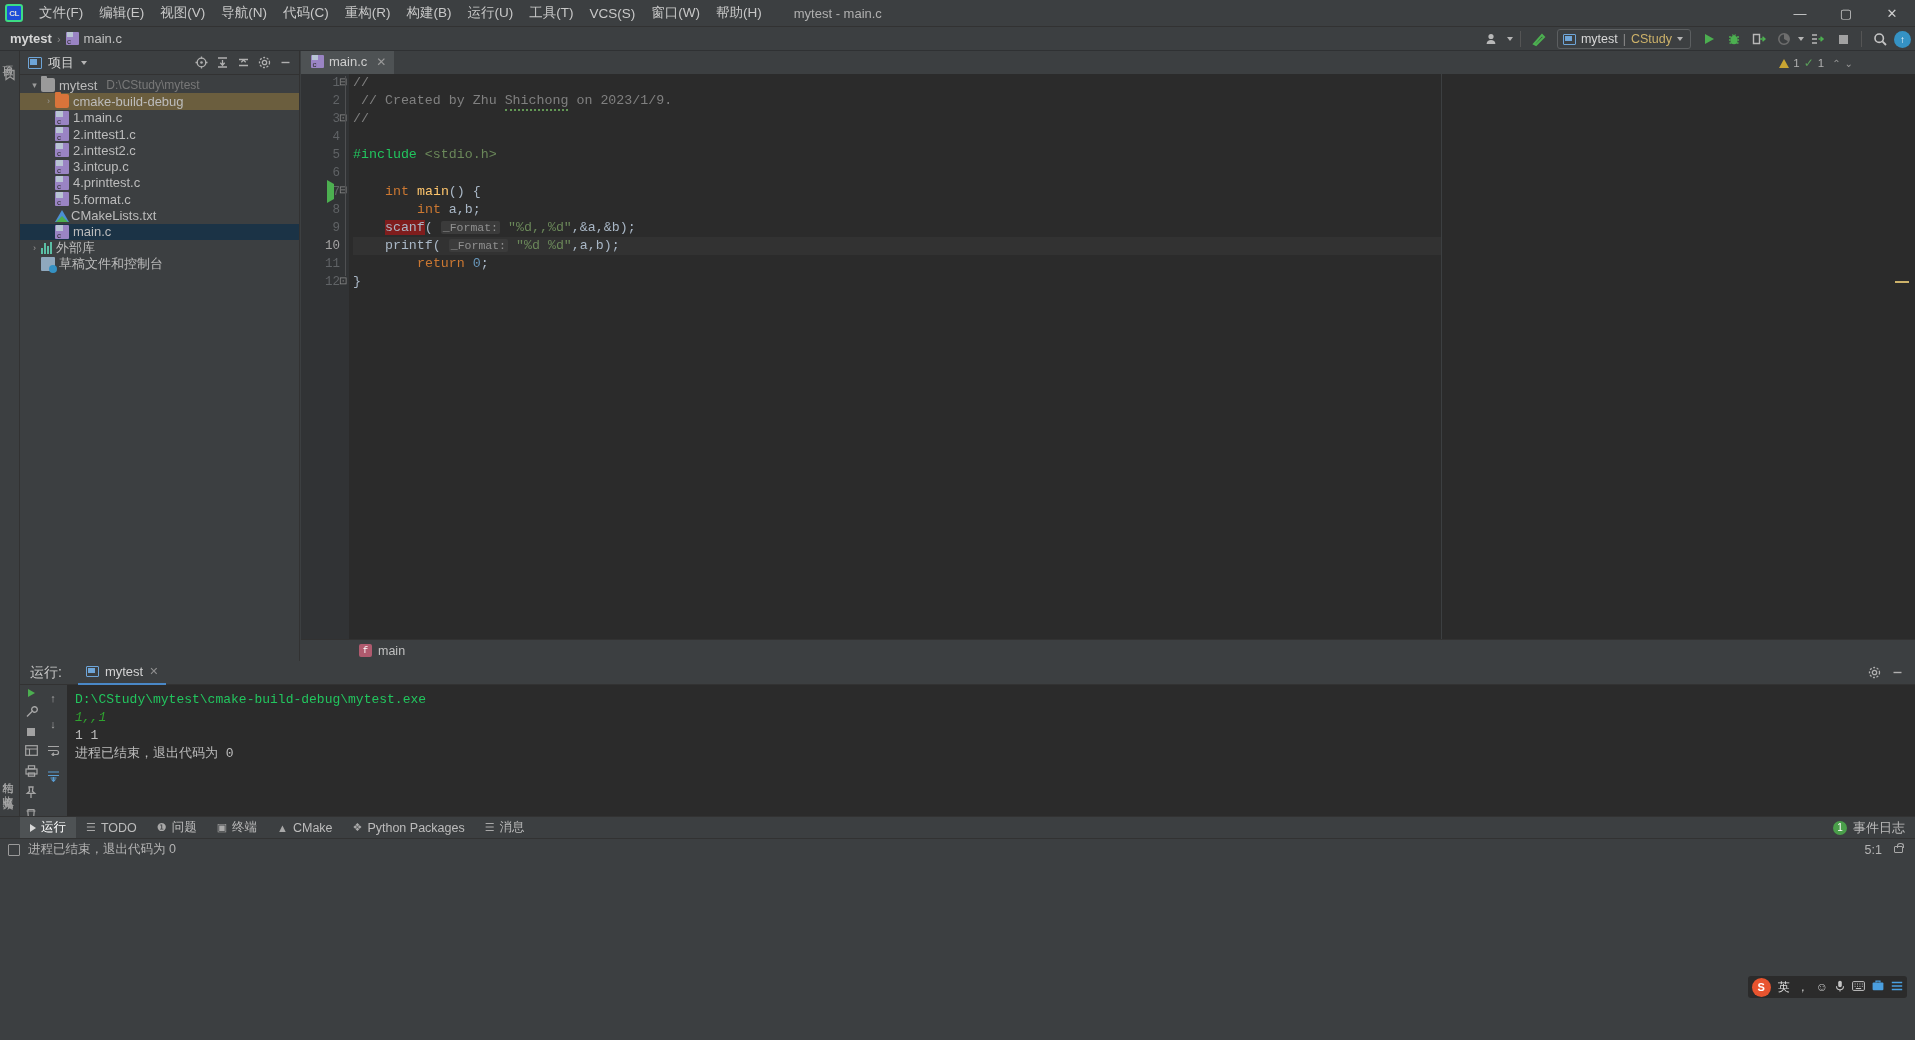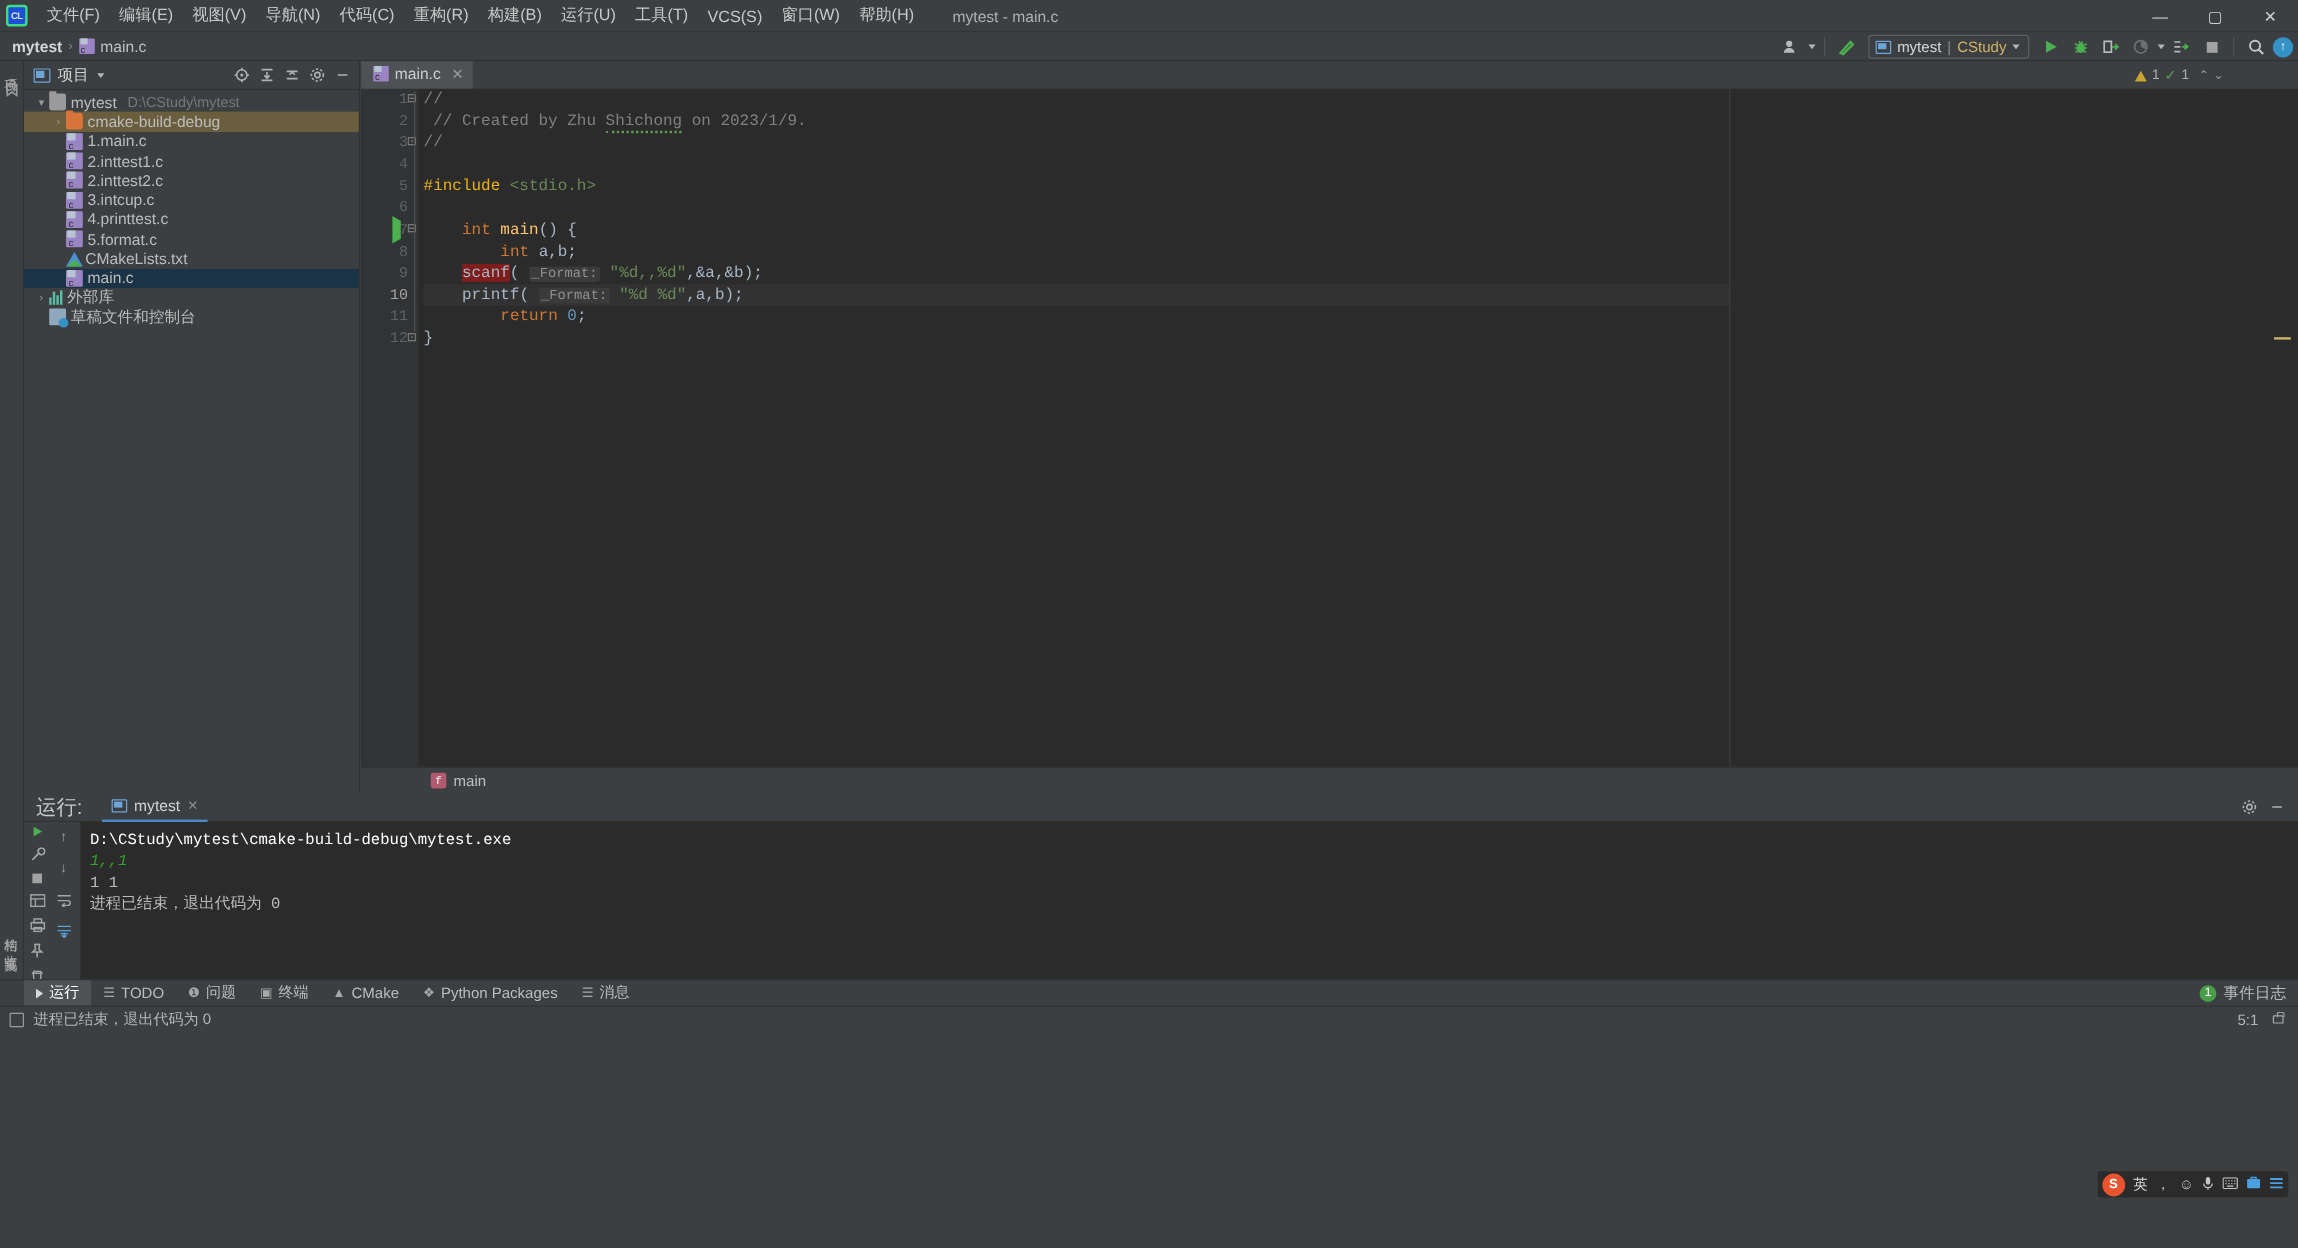--- a/index.html
+++ b/index.html
@@ -168,56 +168,56 @@
     padding-left: 4px;
   }
   .cline { height:18.1px; line-height:18.1px; white-space:pre; }
   .cline.hl { background:#323232; }
   .cmt { color:#808080; }
   .kw { color:#cc7832;margin-left:32px; }
   .fn { color:#ffc66d; }
   .str { color:#6a8759; }
   .num { color:#6897bb; }
   .def { color:#a9b7c6; }
-  .macro { color:#eab308; }
+  .macro { color:#22c55e; }
   .hdr { color:#6a8759; }
   .hint { color:#909090; background:#3b3b3b; border-radius:2px; padding:0 2px; font-size:11.5px; }
   .scanf-hl { background:#7f1d1d; }
   .squig { border-bottom: 2px dotted #629755; padding-bottom:1px; }
   #code-rightzone { position:absolute; left:1140px; top:23px; width:398px; height:587px; background:#2b2b2b; border-left:1px solid #3c3f41;}
   #inspect-widget { position:absolute; right:62px; top:5px; display:flex; align-items:center; gap:4px; font-size:11.5px; color:#b0b0b0;}
   .warn-tri { width:0;height:0;border-left:5px solid transparent;border-right:5px solid transparent;border-bottom:9px solid #c9a532;}
   .chk { color:#5a9e5a; font-size:12px; }
   #marker-line { position:absolute; right:6px; top:230px; width:14px; height:2px; background:#cdb26a; }
   #bottom-bar-editor {
     position:absolute; left:0; bottom:0; width:1614px; height:22px; background:#3c3f41;
     display:flex; align-items:center; padding-left:58px; gap:6px; border-top:1px solid #323232;
   }
   .fbadge { width:13px;height:13px;background:#b05a6e;border-radius:2px;color:#fff;font-size:9px;display:flex;align-items:center;justify-content:center;font-family:"Liberation Mono",monospace;}
   #bottom-bar-editor .bfn { font-size:12.5px; color:#c0c0c0; }
 
   
   #run-panel { position:absolute; left:20px; top:661px; width:1895px; height:155px; background:#3c3f41; }
   #run-header { height:24px; display:flex; align-items:center; padding-left:10px; border-bottom:1px solid #323232;}
-  #run-header .rh-label { font-size:17px; color:#c8c8c8; margin-right:16px; }
+  #run-header .rh-label { font-size:14px; color:#c8c8c8; margin-right:16px; }
   .rtab { display:flex; align-items:center; gap:6px; height:24px; padding:0 8px; border-bottom:2px solid #4a88c7; }
   .rtab .rt-icon { width:13px;height:11px;border:1.5px solid #6ea5d8;border-radius:1px;position:relative;}
   .rtab .rt-icon::after{content:'';position:absolute;left:1px;top:1px;width:7px;height:5px;background:#6ea5d8;}
   .rtab .rt-label { font-size:13px; color:#d2d2d2; }
   .rtab .rt-close { color:#8f8f8f; font-size:11px;}
   #run-header .rh-actions { margin-left:auto; display:flex; align-items:center; gap:4px; padding-right:8px;}
   #run-side { position:absolute; left:0; top:24px; width:45px; height:131px; display:flex; }
   .rcol { width:22px; display:flex; flex-direction:column; align-items:center; padding-top:4px; gap:9px;}
   .rsbtn { width:18px;height:17px;display:flex;align-items:center;justify-content:center;color:#a5a5a5;font-size:11px;}
   #console {
     position:absolute; left:47px; top:24px; width:1848px; height:131px; background:#2b2b2b;
     font-family:"Liberation Mono", monospace; font-size:13px; padding:6px 0 0 8px;
   }
   .conline { height:18px; line-height:18px; white-space:pre; color:#bbbbbb; }
-  .con-path { color:#ffffff; }
+  .con-path { color:#22c55e; }
   .con-input { color:#2fa32f; font-style:italic; }
   .con-out { color:#bbbbbb; }
   .con-end { color:#bbbbbb; }
 
   
   #toolbar-bottom {
     position:absolute; left:0; top:816px; width:1915px; height:22px; background:#3c3f41;
     display:flex; align-items:center; border-top:1px solid #323232;
   }
   .twbtn { display:flex; align-items:center; gap:5px; height:22px; padding:0 10px; font-size:12.5px; color:#bcbcbc; }

